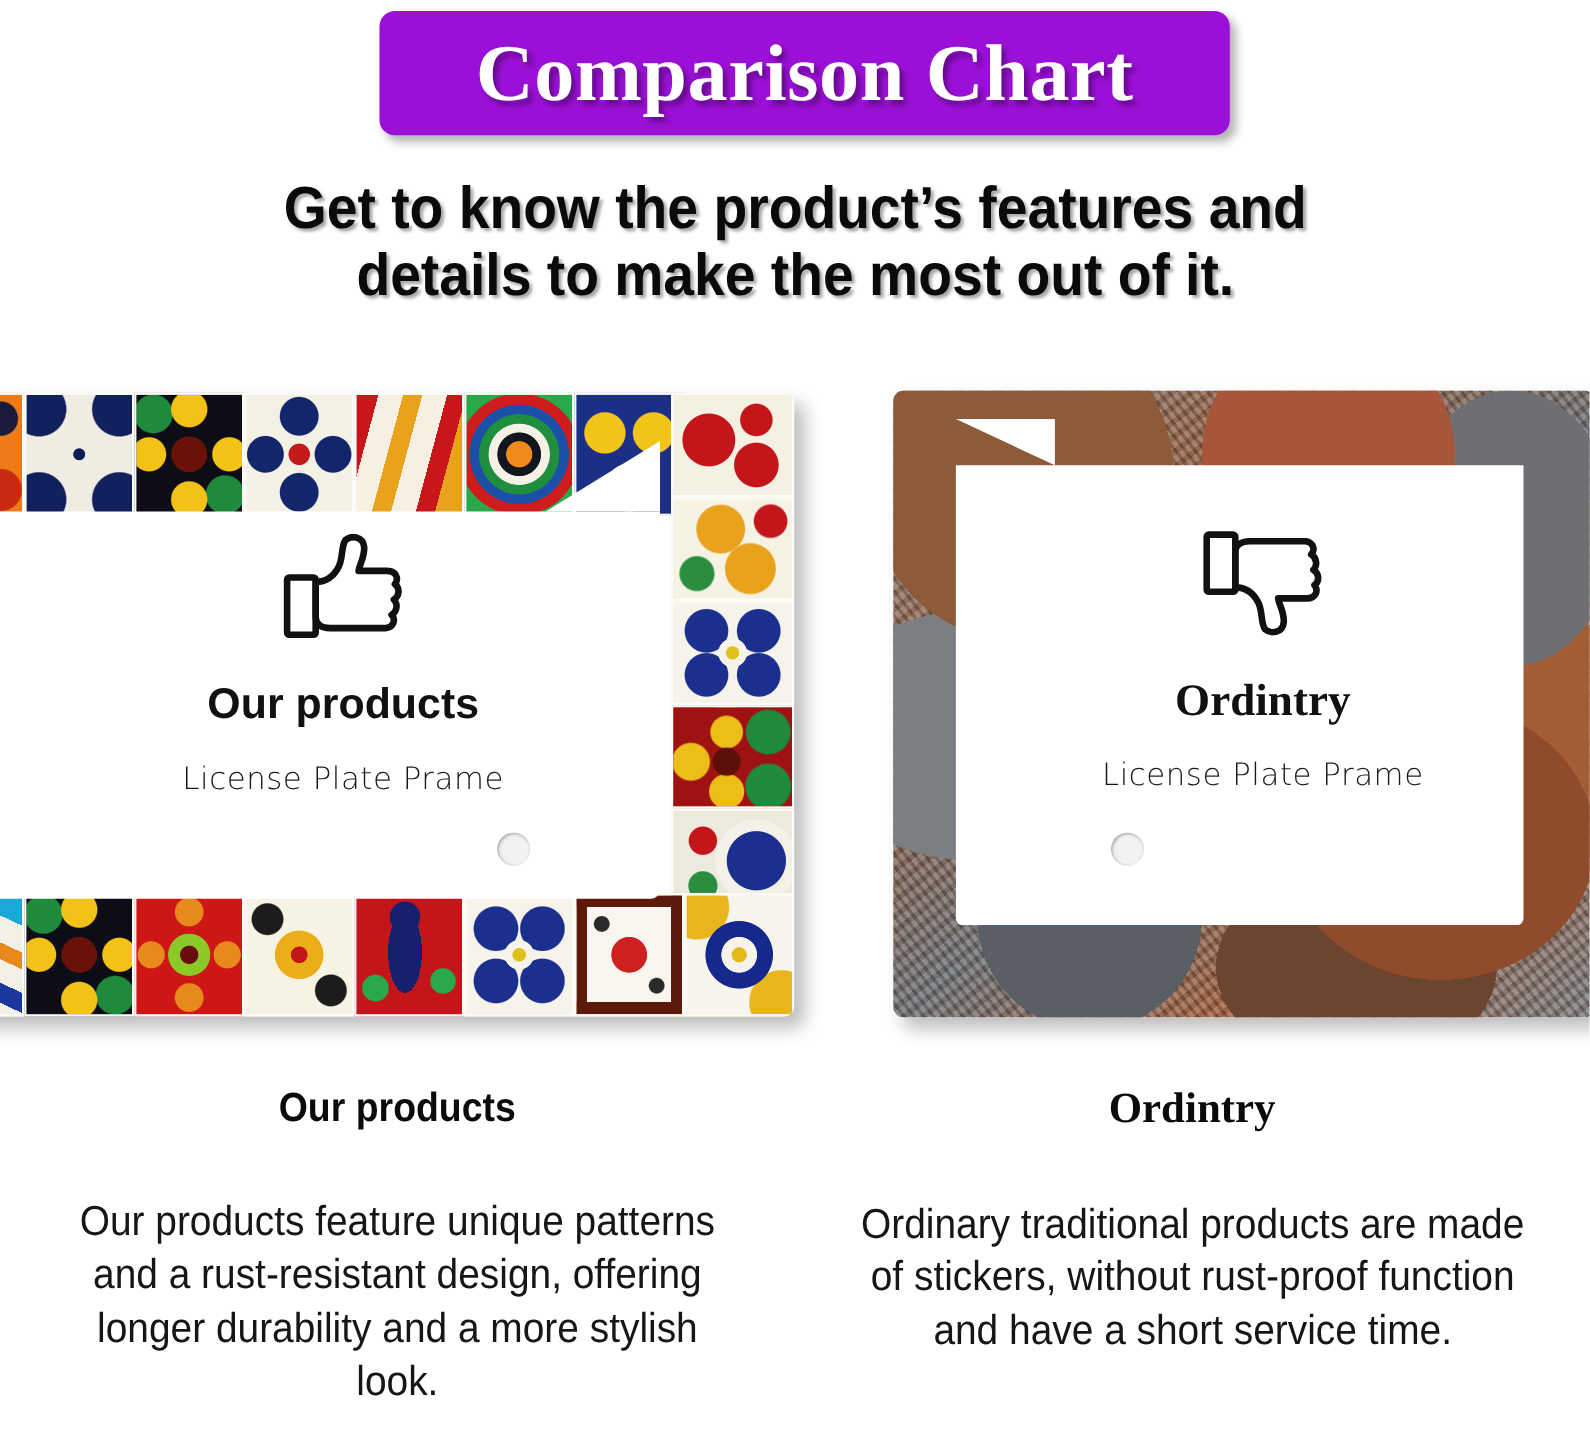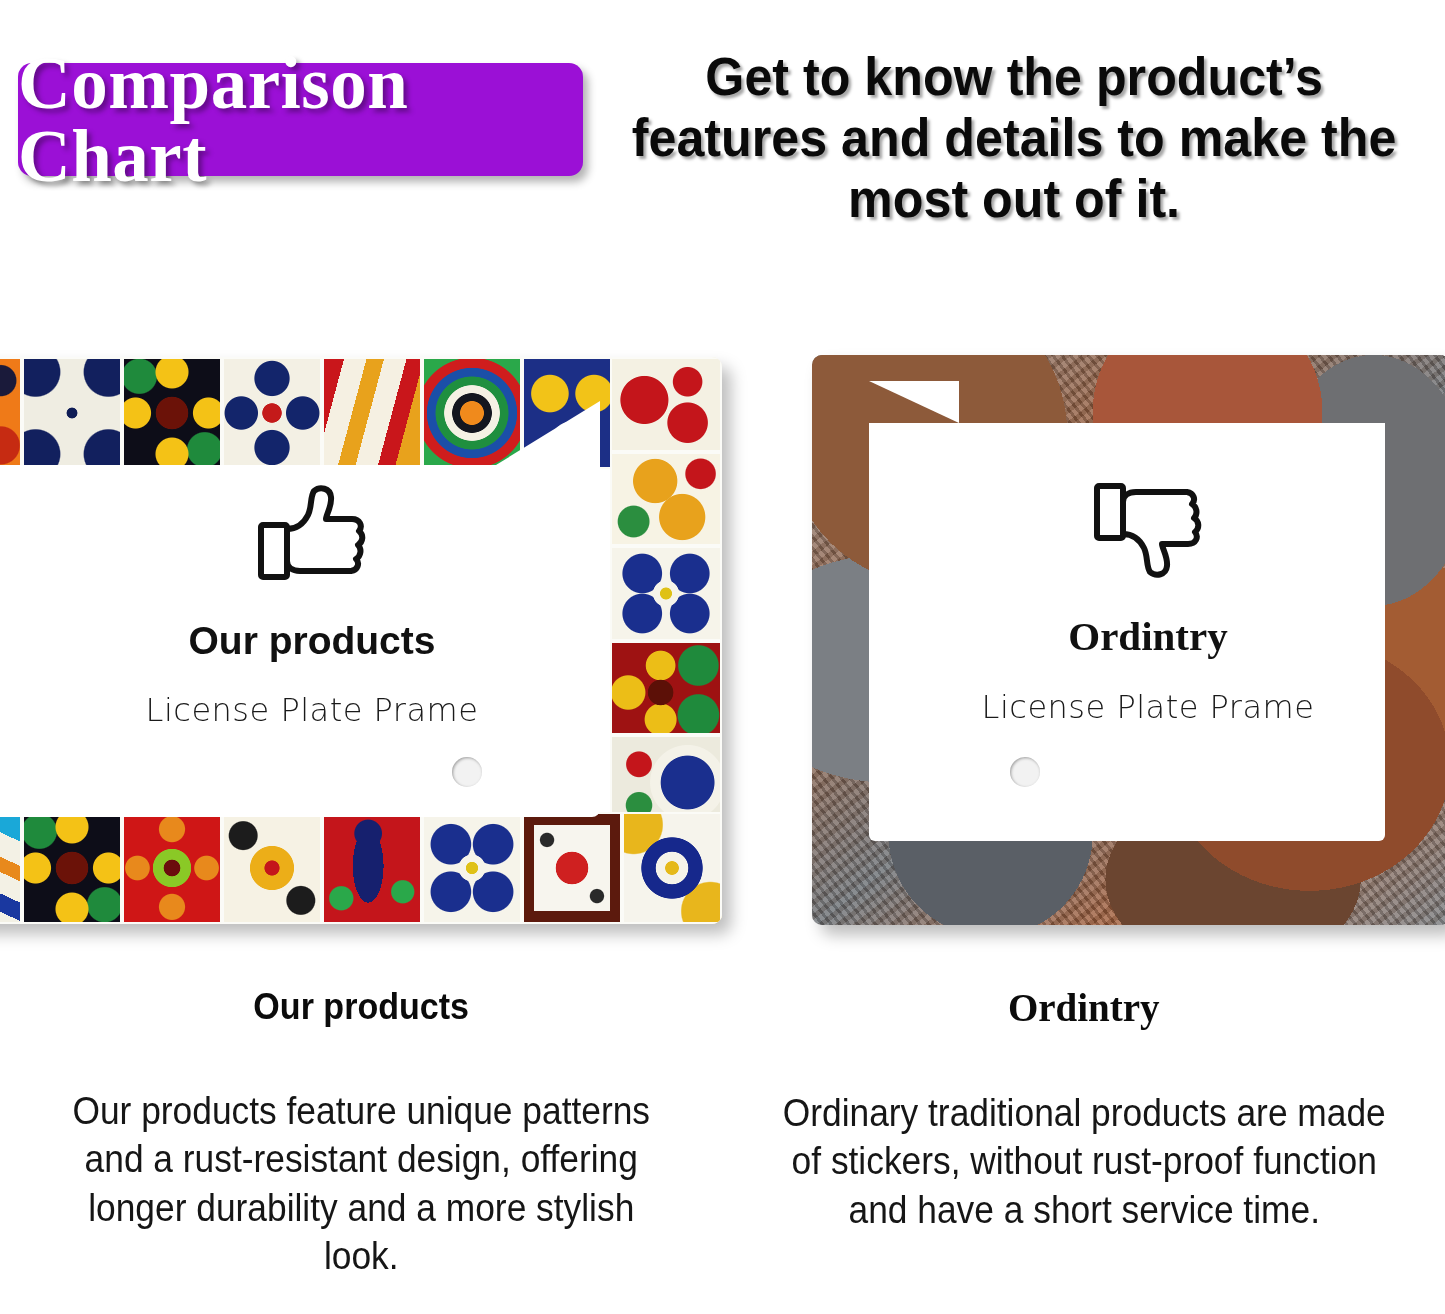--- a/index.html
+++ b/index.html
@@ -11,21 +11,21 @@
     font-family: "Liberation Sans", sans-serif;
     overflow: hidden;
     position: relative;
   }
 
   
   .header {
     width: 100%;
     padding-top: 10px;
     display: flex;
-    flex-direction: row;
+    flex-direction: column;
     align-items: center;
   }
 
   .title-banner {
     width: 773px;
     height: 113px;
     background: #9B10D6;
     border-radius: 14px;
     display: flex;
     align-items: center;
@@ -315,21 +315,21 @@
     line-height: 1;
     color: #111111;
   }
   .panel-name.sans { font-family: "Liberation Sans", sans-serif; font-weight: bold; }
   .panel-name.serif { font-family: "Liberation Serif", serif; font-weight: bold; font-size: 41px; }
 
   .panel-sub {
     margin-top: 34px;
     font-family: "DejaVu Sans", sans-serif;
     font-weight: 300;
-    font-size: 32px;
+    font-size: 28px;
     line-height: 1;
     color: #1a1a1a;
     letter-spacing: 0.5px;
   }
 
   
   .bottom {
     position: absolute;
     top: 988px; left: 0;
     width: 1445px; height: 326px;

